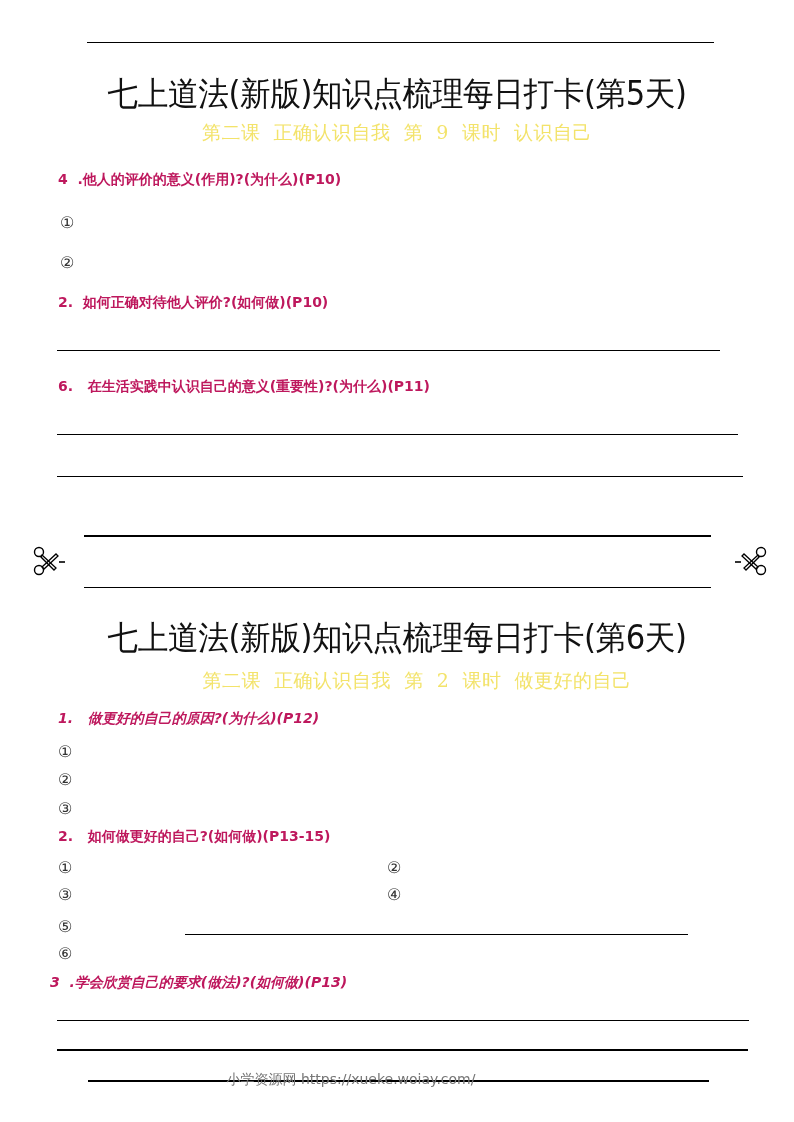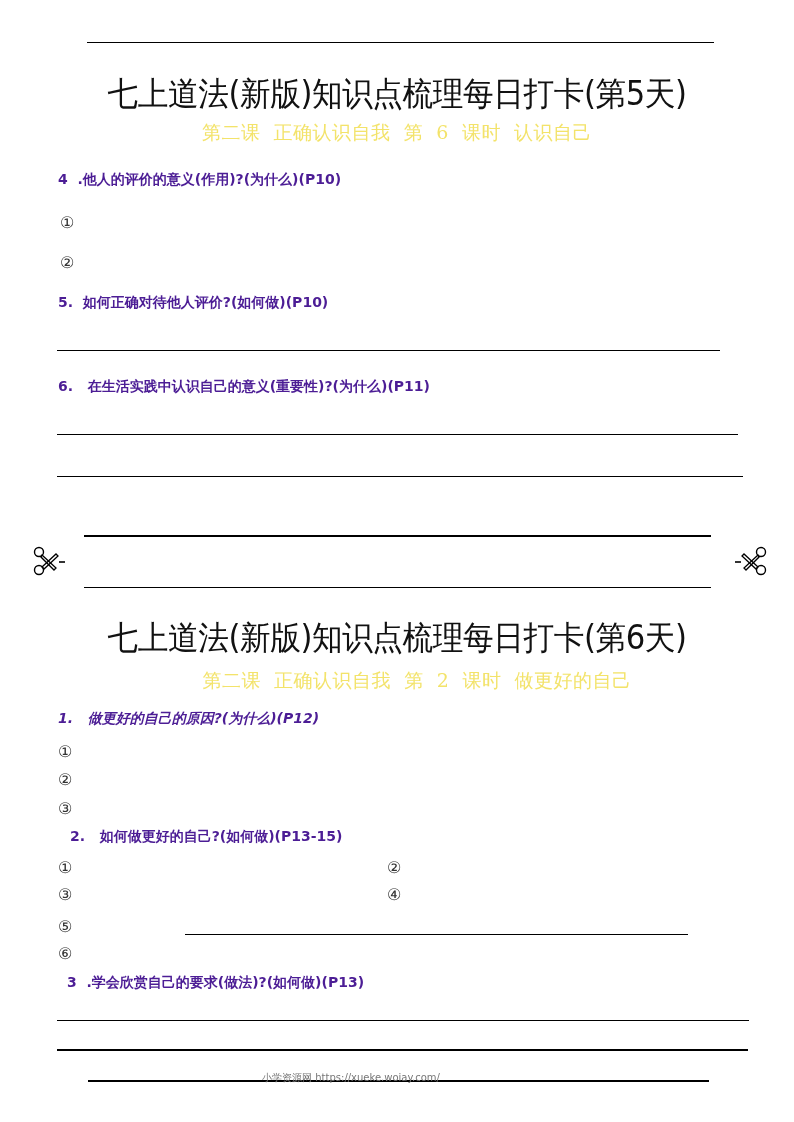--- a/index.html
+++ b/index.html
@@ -41,59 +41,59 @@
       color: #f3e36a;
       white-space: pre;
       letter-spacing: 0.5px;
     }
     .question {
       position: absolute;
       font-family: "DejaVu Sans", sans-serif;
       font-size: 14px;
       font-weight: bold;
       white-space: pre;
-      color: #4c1d95;
+      color: #be185d;
     }
     .circ {
       position: absolute;
       font-family: "DejaVu Serif", serif;
       font-size: 16px;
       color: #333;
       line-height: 1;
     }
     .footer-text {
       position: absolute;
       left: 0;
       width: 702px;
       text-align: center;
       font-family: "DejaVu Sans", sans-serif;
-      font-size: 10px;
+      font-size: 14px;
       color: #777;
       white-space: nowrap;
     }
     .scissors {
       position: absolute;
       width: 34px;
       height: 30px;
     }
   </style>
 </head>
 <body>
 
 <div class="hline" style="left:87px; top:42px; width:627px;"></div>
 
 <div>
   <div class="title" style="top:72px;">七上道法(新版)知识点梳理每日打卡(第5天)</div>
-  <div class="subtitle" style="top:120px;">第二课  正确认识自我  第  6  课时  认识自己</div>
+  <div class="subtitle" style="top:120px;">第二课  正确认识自我  第  9  课时  认识自己</div>
 
   <div class="question" style="left:58px; top:171px;">4  .他人的评价的意义(作用)?(为什么)(P10)</div>
   <div class="circ" style="left:60px; top:215px;">①</div>
   <div class="circ" style="left:60px; top:255px;">②</div>
 
-  <div class="question" style="left:58px; top:294px;">5.  如何正确对待他人评价?(如何做)(P10)</div>
+  <div class="question" style="left:58px; top:294px;">2.  如何正确对待他人评价?(如何做)(P10)</div>
   <div class="hline" style="left:57px; top:350px; width:663px;"></div>
 
   <div class="question" style="left:58px; top:378px;text-align:center;">6.   在生活实践中认识自己的意义(重要性)?(为什么)(P11)</div>
   <div class="hline" style="left:57px; top:434px; width:681px;"></div>
   <div class="hline" style="left:57px; top:476px; width:686px;"></div>
 </div>
 
 <div>
   <div class="hline thick" style="left:84px; top:535px; width:627px;"></div>
   <div class="hline" style="left:84px; top:587px; width:627px;"></div>
@@ -119,28 +119,28 @@
 
 <div>
   <div class="title" style="top:616px;">七上道法(新版)知识点梳理每日打卡(第6天)</div>
   <div class="subtitle" style="top:668px;margin-left:20px;">第二课  正确认识自我  第  2  课时  做更好的自己</div>
 
   <div class="question" style="left:58px; top:710px;font-style:italic;">1.   做更好的自己的原因?(为什么)(P12)</div>
   <div class="circ" style="left:58px; top:744px;">①</div>
   <div class="circ" style="left:58px; top:772px;">②</div>
   <div class="circ" style="left:58px; top:801px;">③</div>
 
-  <div class="question" style="left:70px; top:828px;">2.   如何做更好的自己?(如何做)(P13-15)</div>
+  <div class="question" style="left:58px; top:828px;">2.   如何做更好的自己?(如何做)(P13-15)</div>
   <div class="circ" style="left:58px; top:860px;">①</div>
   <div class="circ" style="left:387px; top:860px;">②</div>
   <div class="circ" style="left:58px; top:887px;">③</div>
   <div class="circ" style="left:387px; top:887px;">④</div>
   <div class="circ" style="left:58px; top:919px;">⑤</div>
   <div class="hline" style="left:185px; top:934px; width:503px;"></div>
   <div class="circ" style="left:58px; top:946px;">⑥</div>
 
-  <div class="question" style="left:67px; top:974px;">3  .学会欣赏自己的要求(做法)?(如何做)(P13)</div>
+  <div class="question" style="left:50px; top:974px;font-style:italic;">3  .学会欣赏自己的要求(做法)?(如何做)(P13)</div>
   <div class="hline" style="left:57px; top:1020px; width:692px;"></div>
   <div class="hline thick" style="left:57px; top:1049px; width:691px;"></div>
 </div>
 
 <div class="hline thick" style="left:88px; top:1080px; width:621px;"></div>
 <div class="footer-text" style="top:1071px;">小学资源网 https://xueke.woiay.com/</div>
 
 </body></html>

